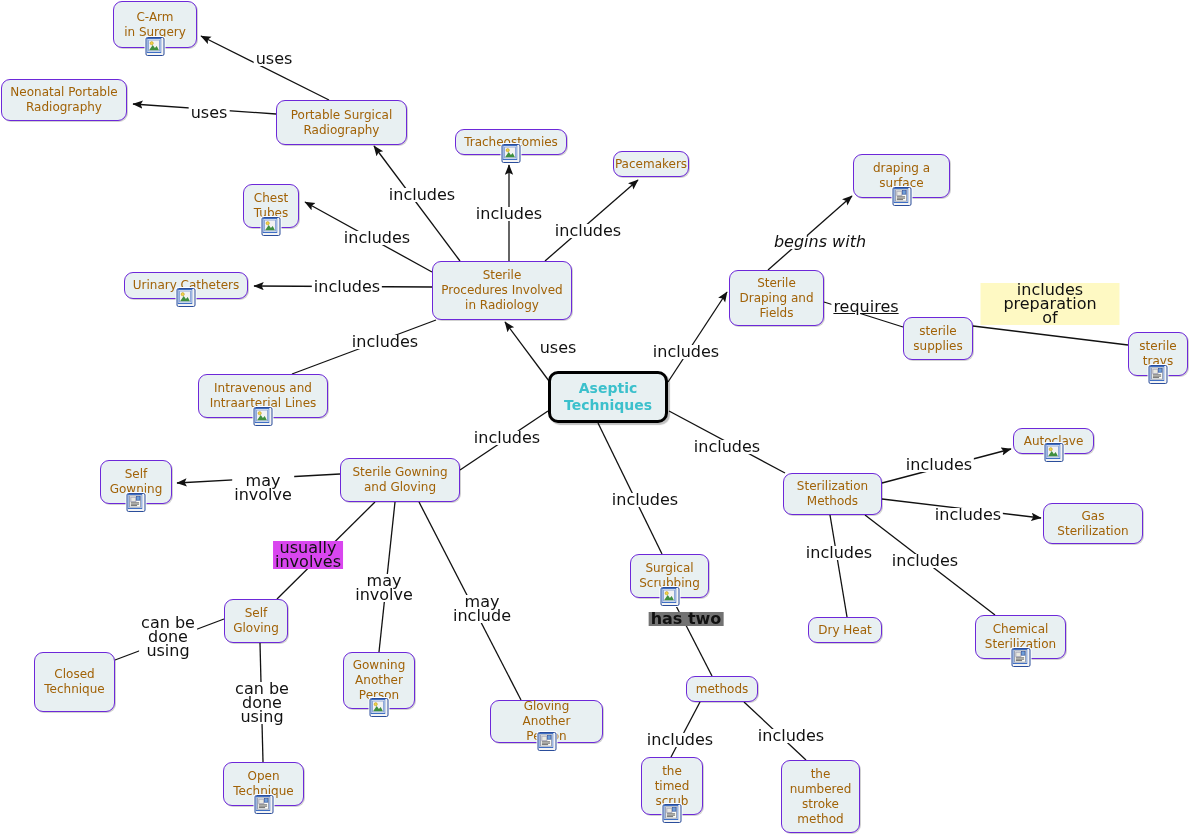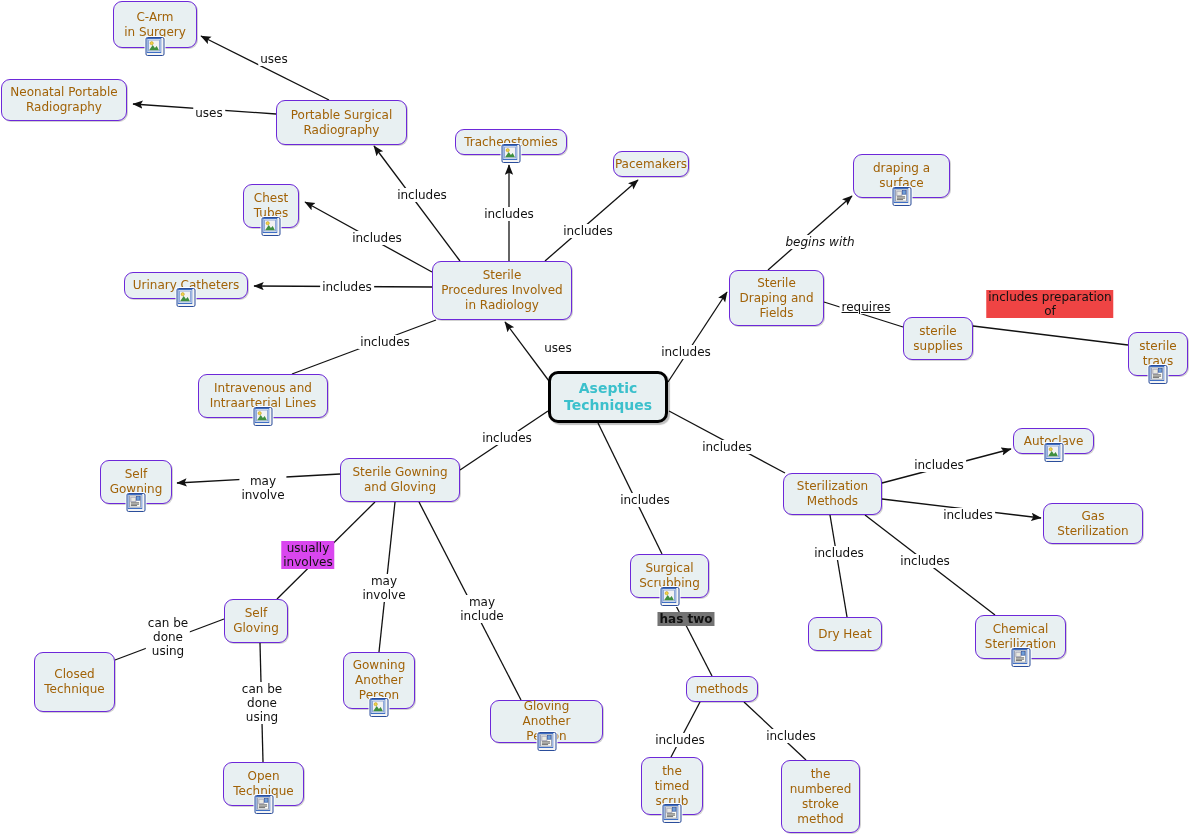--- a/index.html
+++ b/index.html
@@ -49,21 +49,21 @@
     border-radius: 10px;
     color: #3cc0cc;
     font-weight: bold;
     font-size: 14px;
     line-height: 17px;
     box-shadow: 2px 2px 1px rgba(0,0,0,0.25);
   }
   .edge-label {
     position: absolute;
     font-family: "DejaVu Sans", sans-serif;
-    font-size: 12px;
+    font-size: 16px;
     line-height: 14px;
     color: #111111;
     text-align: center;
     background: transparent;
     white-space: pre-line;
     transform: translate(-50%, -50%);
   }
   
   .badge {
     position: absolute;
@@ -131,21 +131,21 @@
       <div class="edge-label" style="left: 422px; top: 195px; background: rgb(255, 255, 255); padding: 0px 2px;">includes</div>
       <div class="edge-label" style="left: 509px; top: 214px; background: rgb(255, 255, 255); padding: 0px 2px;">includes</div>
       <div class="edge-label" style="left: 588px; top: 231px; background: rgb(255, 255, 255); padding: 0px 2px;">includes</div>
       <div class="edge-label" style="left: 377px; top: 238px; background: rgb(255, 255, 255); padding: 0px 2px;">includes</div>
       <div class="edge-label" style="left: 347px; top: 287px; background: rgb(255, 255, 255); padding: 0px 2px;">includes</div>
       <div class="edge-label" style="left: 385px; top: 342px; background: rgb(255, 255, 255); padding: 0px 2px;">includes</div>
       <div class="edge-label" style="left: 274px; top: 59px; background: rgb(255, 255, 255); padding: 0px 2px;">uses</div>
       <div class="edge-label" style="left: 209px; top: 113px; background: rgb(255, 255, 255); padding: 0px 2px;">uses</div>
       <div class="edge-label" style="left: 820px; top: 242px; background: rgb(255, 255, 255); padding: 0px 2px; font-style: italic;">begins with</div>
       <div class="edge-label" style="left: 866px; top: 307px; background: rgb(255, 255, 255); padding: 0px 2px; text-decoration: underline;">requires</div>
-      <div class="edge-label" style="left: 1050px; top: 304px; background: #ef4444; padding: 0px 2px;">includes preparation
+      <div class="edge-label" style="left: 1050px; top: 304px; background: #fef9c3; padding: 0px 2px;">includes preparation
 of</div>
       <div class="edge-label" style="left: 939px; top: 465px; background: rgb(255, 255, 255); padding: 0px 2px;">includes</div>
       <div class="edge-label" style="left: 968px; top: 515px; background: rgb(255, 255, 255); padding: 0px 2px;">includes</div>
       <div class="edge-label" style="left: 839px; top: 553px; background: rgb(255, 255, 255); padding: 0px 2px;">includes</div>
       <div class="edge-label" style="left: 925px; top: 561px; background: rgb(255, 255, 255); padding: 0px 2px;">includes</div>
       <div class="edge-label" style="left: 263px; top: 488px; background: rgb(255, 255, 255); padding: 0px 2px;">may
 involve</div>
       <div class="edge-label" style="left: 308px; top: 555px; background: #d946ef; padding: 0px 2px;">usually
 involves</div>
       <div class="edge-label" style="left: 384px; top: 588px; background: rgb(255, 255, 255); padding: 0px 2px;">may
@@ -238,21 +238,21 @@
       <div class="node" style="left: 783px; top: 473px; width: 99px; height: 42px;"><span>Sterilization
 Methods</span></div>
       <div class="node" style="left: 1013px; top: 428px; width: 81px; height: 26px;"><span>Autoclave</span><span class="badge"><svg width="15" height="15" viewBox="0 0 15 15">
             <rect x="0.5" y="0.5" width="14" height="14" fill="#ffffff" stroke="#3f6fc4"></rect>
             <rect x="2" y="2" width="11" height="11" fill="#f2f2f2" stroke="#8fa8d8"></rect>
             <circle cx="5.2" cy="5.2" r="1.6" fill="#f2d54a" stroke="#b08c16" stroke-width="0.5"></circle>
             <path d="M2.6 12.2 L6.2 7 L8.4 10 L10.2 8 L12.4 12.2 Z" fill="#3f8f3f"></path>
           </svg></span></div>
       <div class="node" style="left: 1043px; top: 503px; width: 100px; height: 41px;"><span>Gas
 Sterilization</span></div>
-      <div class="node" style="left: 808px; top: 617px; width: 74px; height: 34px;"><span>Dry Heat</span></div>
+      <div class="node" style="left: 808px; top: 617px; width: 74px; height: 26px;"><span>Dry Heat</span></div>
       <div class="node" style="left: 975px; top: 615px; width: 91px; height: 44px;"><span>Chemical
 Sterilization</span><span class="badge"><svg width="15" height="15" viewBox="0 0 15 15">
             <rect x="0.5" y="0.5" width="14" height="14" fill="#ffffff" stroke="#3f6fc4"></rect>
             <rect x="2" y="1.8" width="11" height="11.4" fill="#fdfdf6" stroke="#9aa3b5"></rect>
             <rect x="3.3" y="3.2" width="5" height="4.4" fill="#e9e9e0" stroke="#aab"></rect>
             <g stroke="#4a4a4a" stroke-width="0.8">
               <line x1="3.3" y1="8.8" x2="11.6" y2="8.8"></line>
               <line x1="3.3" y1="10.2" x2="11.6" y2="10.2"></line>
               <line x1="3.3" y1="11.6" x2="9.6" y2="11.6"></line>
             </g>

